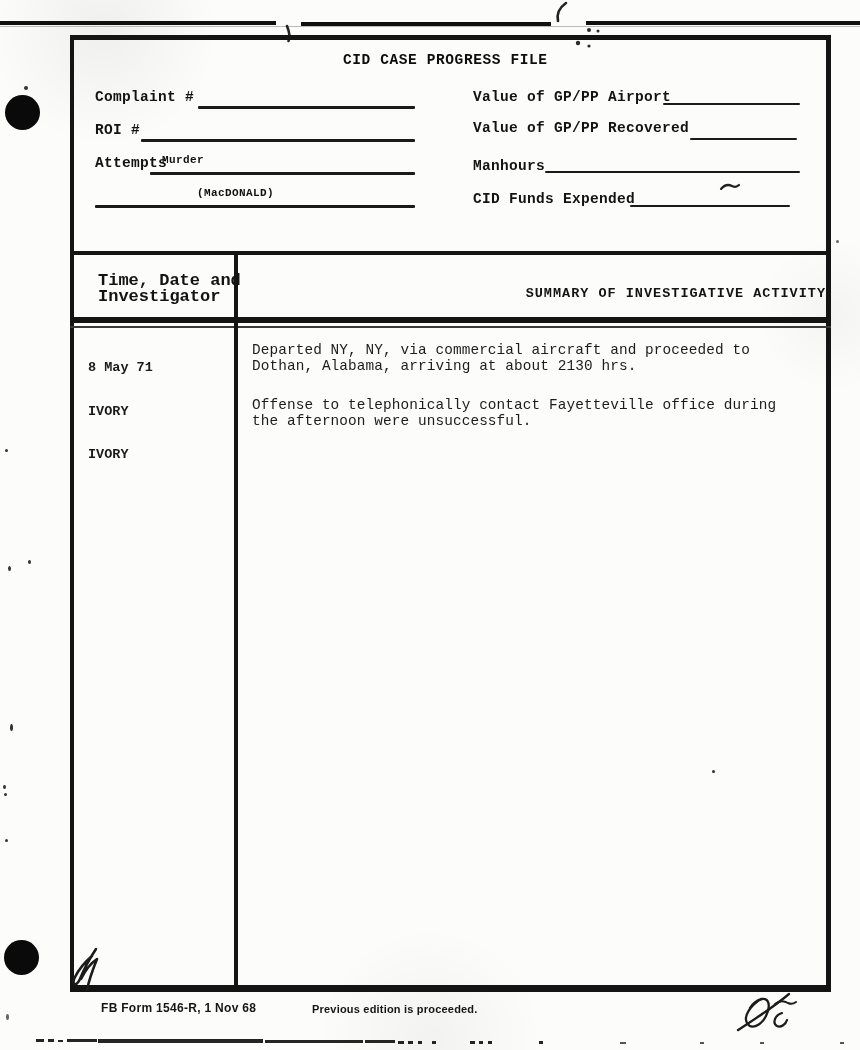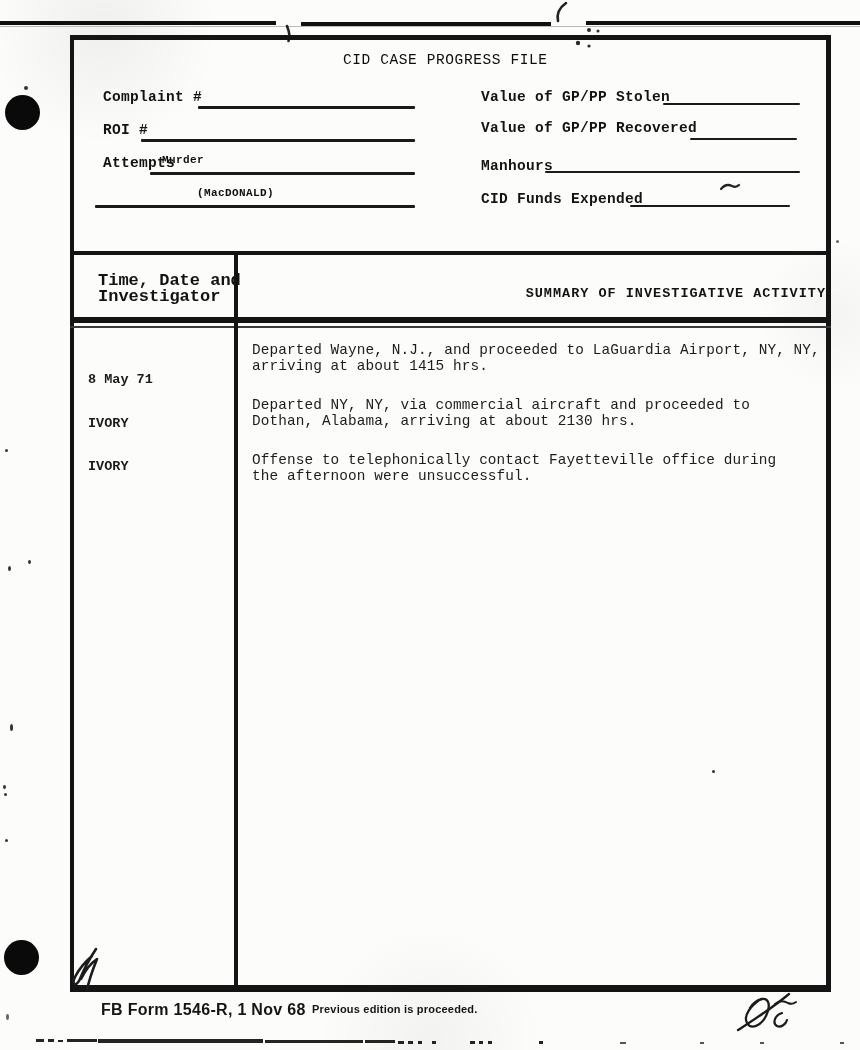--- a/index.html
+++ b/index.html
@@ -9,36 +9,36 @@
     background-image:
       radial-gradient(circle at 12% 3%, rgba(0,0,0,0.05), rgba(0,0,0,0) 9%),
       radial-gradient(circle at 97% 30%, rgba(0,0,0,0.03), rgba(0,0,0,0) 7%),
       radial-gradient(circle at 50% 99%, rgba(0,0,0,0.04), rgba(0,0,0,0) 10%);
     font-family:"Liberation Mono","DejaVu Sans Mono",monospace;
     color:#161616;
   }
   .rule{position:absolute;background:#141414;}
   .underline{position:absolute;background:#1a1a1a;height:3px;border-radius:1px;}
   .underline.thin{height:2px;}
-  .lbl{position:absolute;font-weight:700;font-size:14.5px;letter-spacing:0.3px;white-space:pre;color:#131313;margin-left:8px;}
+  .lbl{position:absolute;font-weight:700;font-size:14.5px;letter-spacing:0.3px;white-space:pre;color:#131313;}
   .val{position:absolute;font-weight:700;font-size:11px;letter-spacing:0.4px;white-space:pre;color:#101010;}
   .title{
-    position:absolute;left:343px;top:52px;font-weight:400;font-size:14.5px;
+    position:absolute;left:343px;top:52px;font-weight:700;font-size:14.5px;
     letter-spacing:0.6px;color:#0d0d0d;white-space:pre;
   }
   .hdr-col1{
     position:absolute;left:98px;top:273px;font-weight:700;font-size:17px;
     line-height:15.5px;white-space:pre;color:#131313;
   }
   .hdr-col2{
     position:absolute;left:238px;top:286px;width:588px;text-align:right;
     font-weight:700;font-size:13.5px;letter-spacing:1px;color:#131313;white-space:pre;
   }
   .entry-date{
-    position:absolute;left:88px;top:344px;font-size:13.5px;font-weight:700;
+    position:absolute;left:88px;top:332px;font-size:13.5px;font-weight:700;
     line-height:14.5px;white-space:pre;color:#1a1a1a;
   }
   .summary{
     position:absolute;left:252px;top:342px;width:582px;font-size:14.4px;
     line-height:16px;letter-spacing:0.1px;color:#1c1c1c;
   }
   .para{white-space:pre;margin:0 0 23px 0;}
   .hole{position:absolute;width:35px;height:35px;border-radius:50%;background:#0a0a0a;}
   .speck{position:absolute;border-radius:50%;background:#333;}
   .footer-text{position:absolute;font-family:"Liberation Sans","DejaVu Sans",sans-serif;
@@ -83,21 +83,21 @@
   <div class="lbl" style="left:95px;top:122px;">ROI #</div>
   <div class="underline" style="left:141px;top:139px;width:274px;"></div>
 
   <div class="lbl" style="left:95px;top:155px;">Attempts</div>
   <div class="val" style="left:162px;top:154px;">Murder</div>
   <div class="underline" style="left:150px;top:172px;width:265px;"></div>
 
   <div class="val" style="left:197px;top:187px;">(MacDONALD)</div>
   <div class="underline" style="left:95px;top:205px;width:320px;"></div>
 
-  <div class="lbl" style="left:473px;top:89px;">Value of GP/PP Stolen</div>
+  <div class="lbl" style="left:473px;top:89px;">Value of GP/PP Airport</div>
   <div class="underline thin" style="left:663px;top:103px;width:137px;"></div>
 
   <div class="lbl" style="left:473px;top:120px;">Value of GP/PP Recovered</div>
   <div class="underline thin" style="left:690px;top:138px;width:107px;"></div>
 
   <div class="lbl" style="left:473px;top:158px;">Manhours</div>
   <div class="underline thin" style="left:545px;top:171px;width:255px;"></div>
 
   <div class="lbl" style="left:473px;top:191px;">CID Funds Expended</div>
   <div class="underline thin" style="left:630px;top:205px;width:160px;"></div>
@@ -114,33 +114,31 @@
 Investigator</div>
   <div class="hdr-col2">SUMMARY OF INVESTIGATIVE ACTIVITY</div>
 
   <div class="entry-date">
     <div>8 May 71</div>
     <div>IVORY</div>
     <div>IVORY</div>
   </div>
 
   <div class="summary">
-    <div class="para">Departed Wayne, N.J., and proceeded to LaGuardia Airport, NY, NY,
-arriving at about 1415 hrs.</div>
     <div class="para">Departed NY, NY, via commercial aircraft and proceeded to
 Dothan, Alabama, arriving at about 2130 hrs.</div>
     <div class="para">Offense to telephonically contact Fayetteville office during
 the afternoon were unsuccessful.</div>
   </div>
 
   <svg class="mark" style="left:0;top:0;" width="860" height="1050">
     <path d="M 96 949 C 90 958 84 969 80 979 C 76 988 71 984 75 977 C 78 971 85 962 92 956 M 81 979 C 85 971 91 963 97 959 C 93 969 89 980 87 990" fill="none" stroke="#1c1c1c" stroke-width="2.6" stroke-linecap="round" stroke-linejoin="round"></path>
   </svg>
 
-  <div class="footer-text" style="left:73px;top:1001px;font-size:16px;letter-spacing:0.3px;padding-left:28px;">FB Form 1546-R, 1 Nov 68</div>
+  <div class="footer-text" style="left:73px;top:1001px;font-size:12px;letter-spacing:0.3px;padding-left:28px;">FB Form 1546-R, 1 Nov 68</div>
   <div class="footer-text" style="left:312px;top:1003px;font-size:11px;letter-spacing:0.2px;">Previous edition is proceeded.</div>
 
   <svg class="mark" style="left:0;top:0;" width="860" height="1050">
     <path d="M 761 999 C 751 1005 743 1016 747 1023 C 751 1030 761 1026 766 1016 C 771 1006 769 998 762 999 C 757 1000 752 1004 750 1008" fill="none" stroke="#1c1c1c" stroke-width="2.3" stroke-linecap="round"></path>
     <path d="M 738 1030 C 750 1022 770 1010 789 994" fill="none" stroke="#1c1c1c" stroke-width="2.3" stroke-linecap="round"></path>
     <path d="M 782 1013 C 775 1015 772 1023 777 1026 C 781 1028 786 1024 787 1020" fill="none" stroke="#1c1c1c" stroke-width="2.2" stroke-linecap="round"></path>
     <path d="M 775 1004 Q 781 999 788 1003 Q 792 1005 796 1002" fill="none" stroke="#1c1c1c" stroke-width="2" stroke-linecap="round"></path>
   </svg>
 
   <div class="dash" style="left:36px;top:1039px;width:8px;height:3px;"></div>

